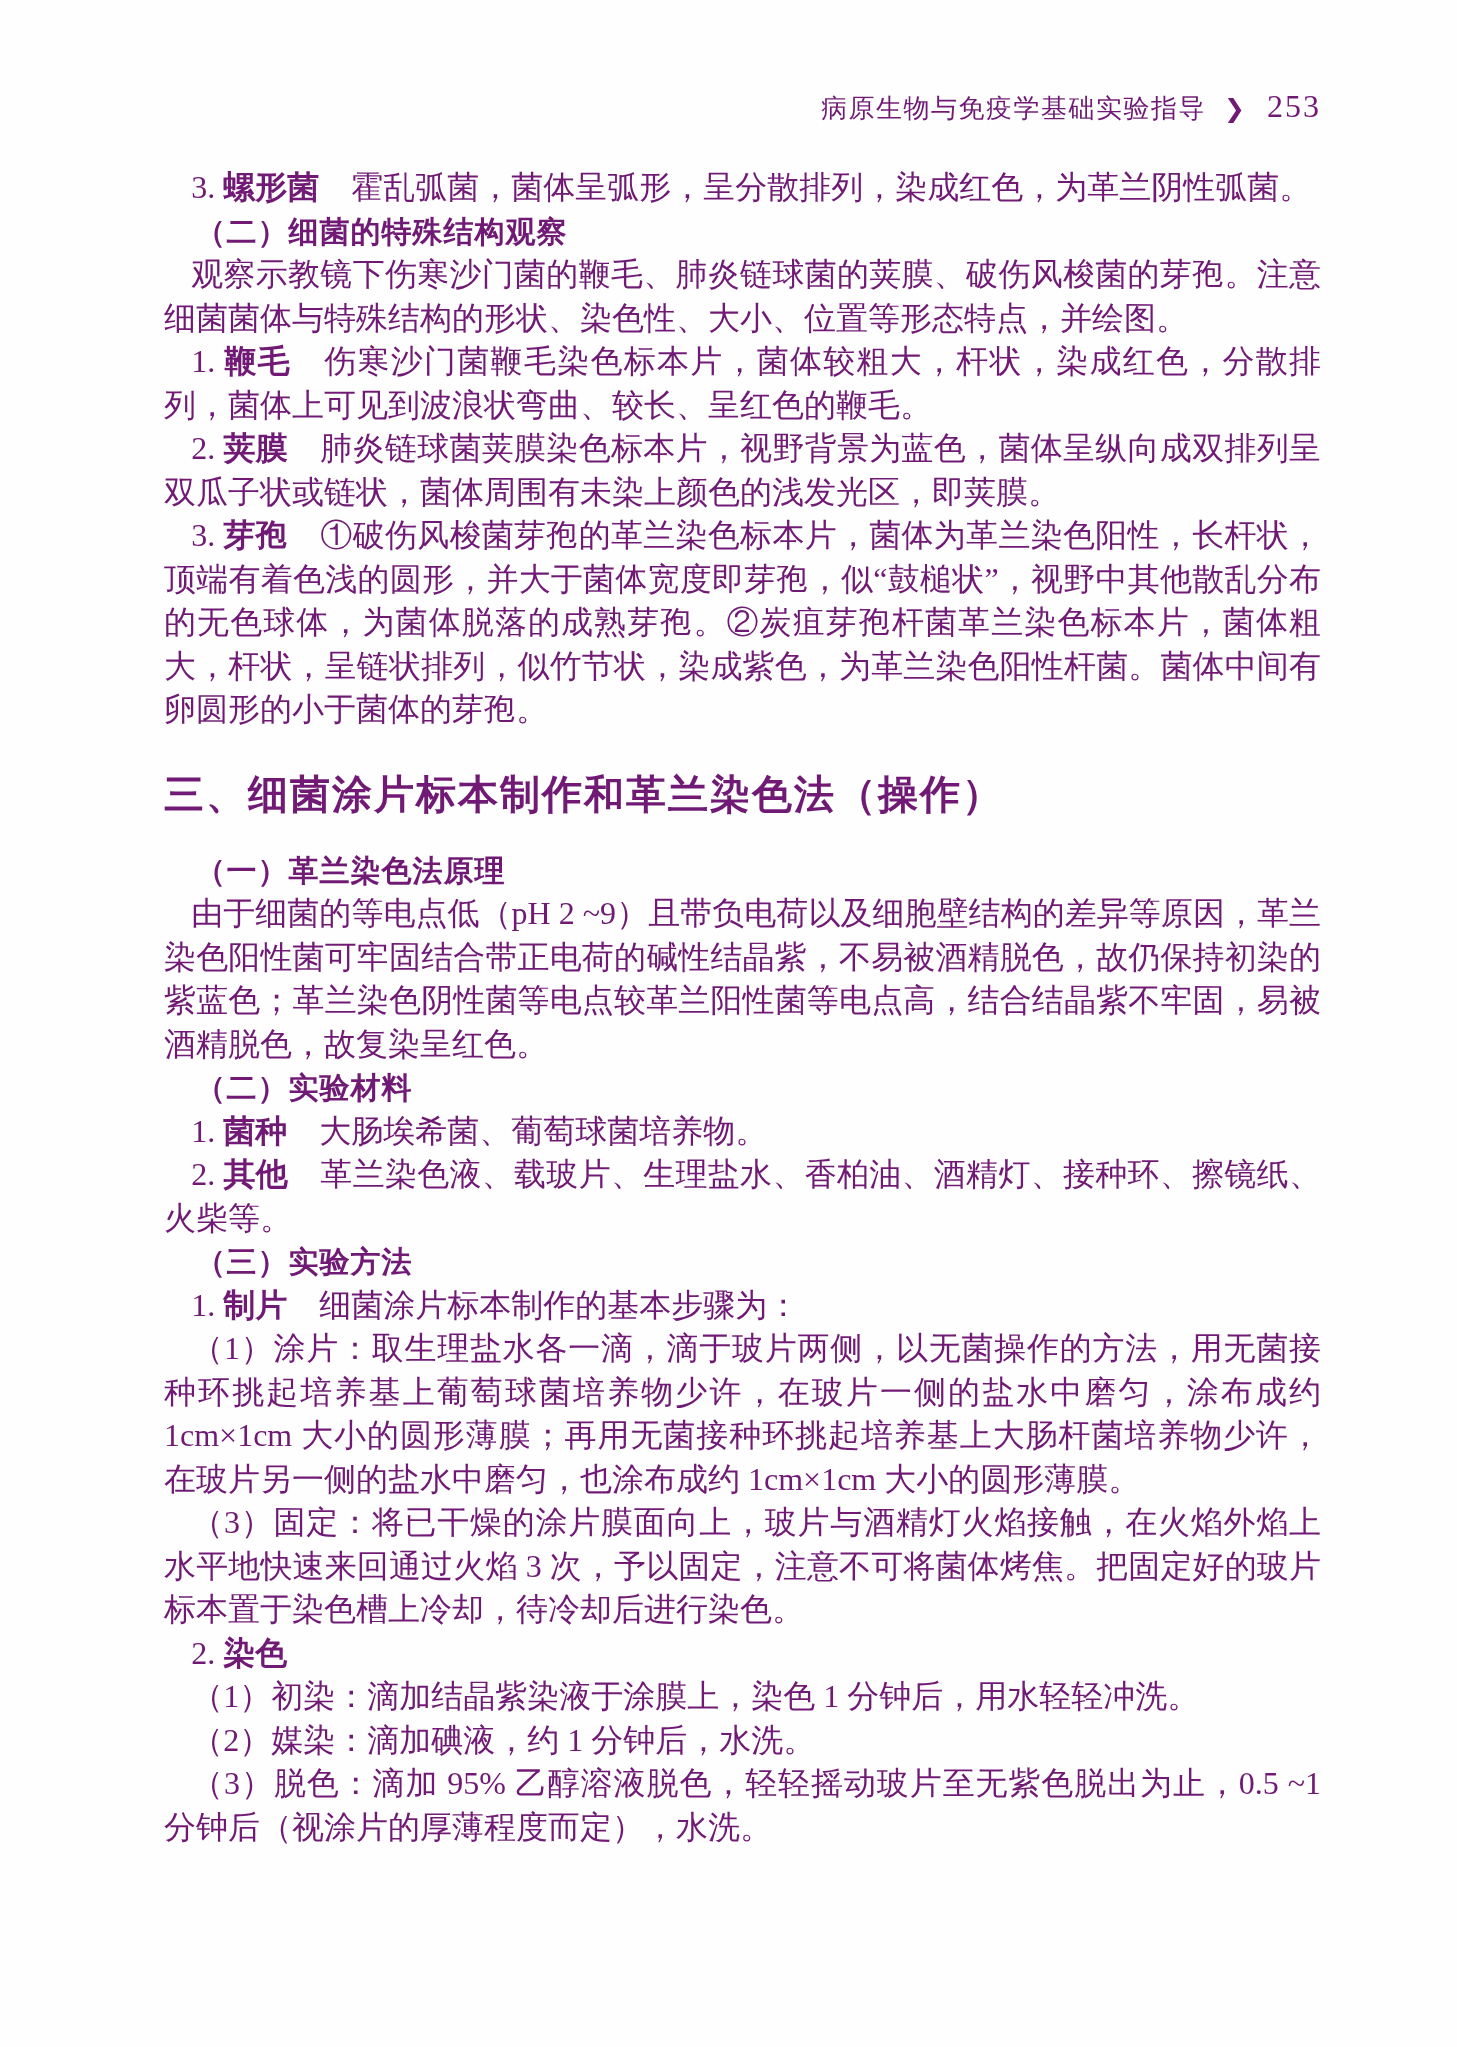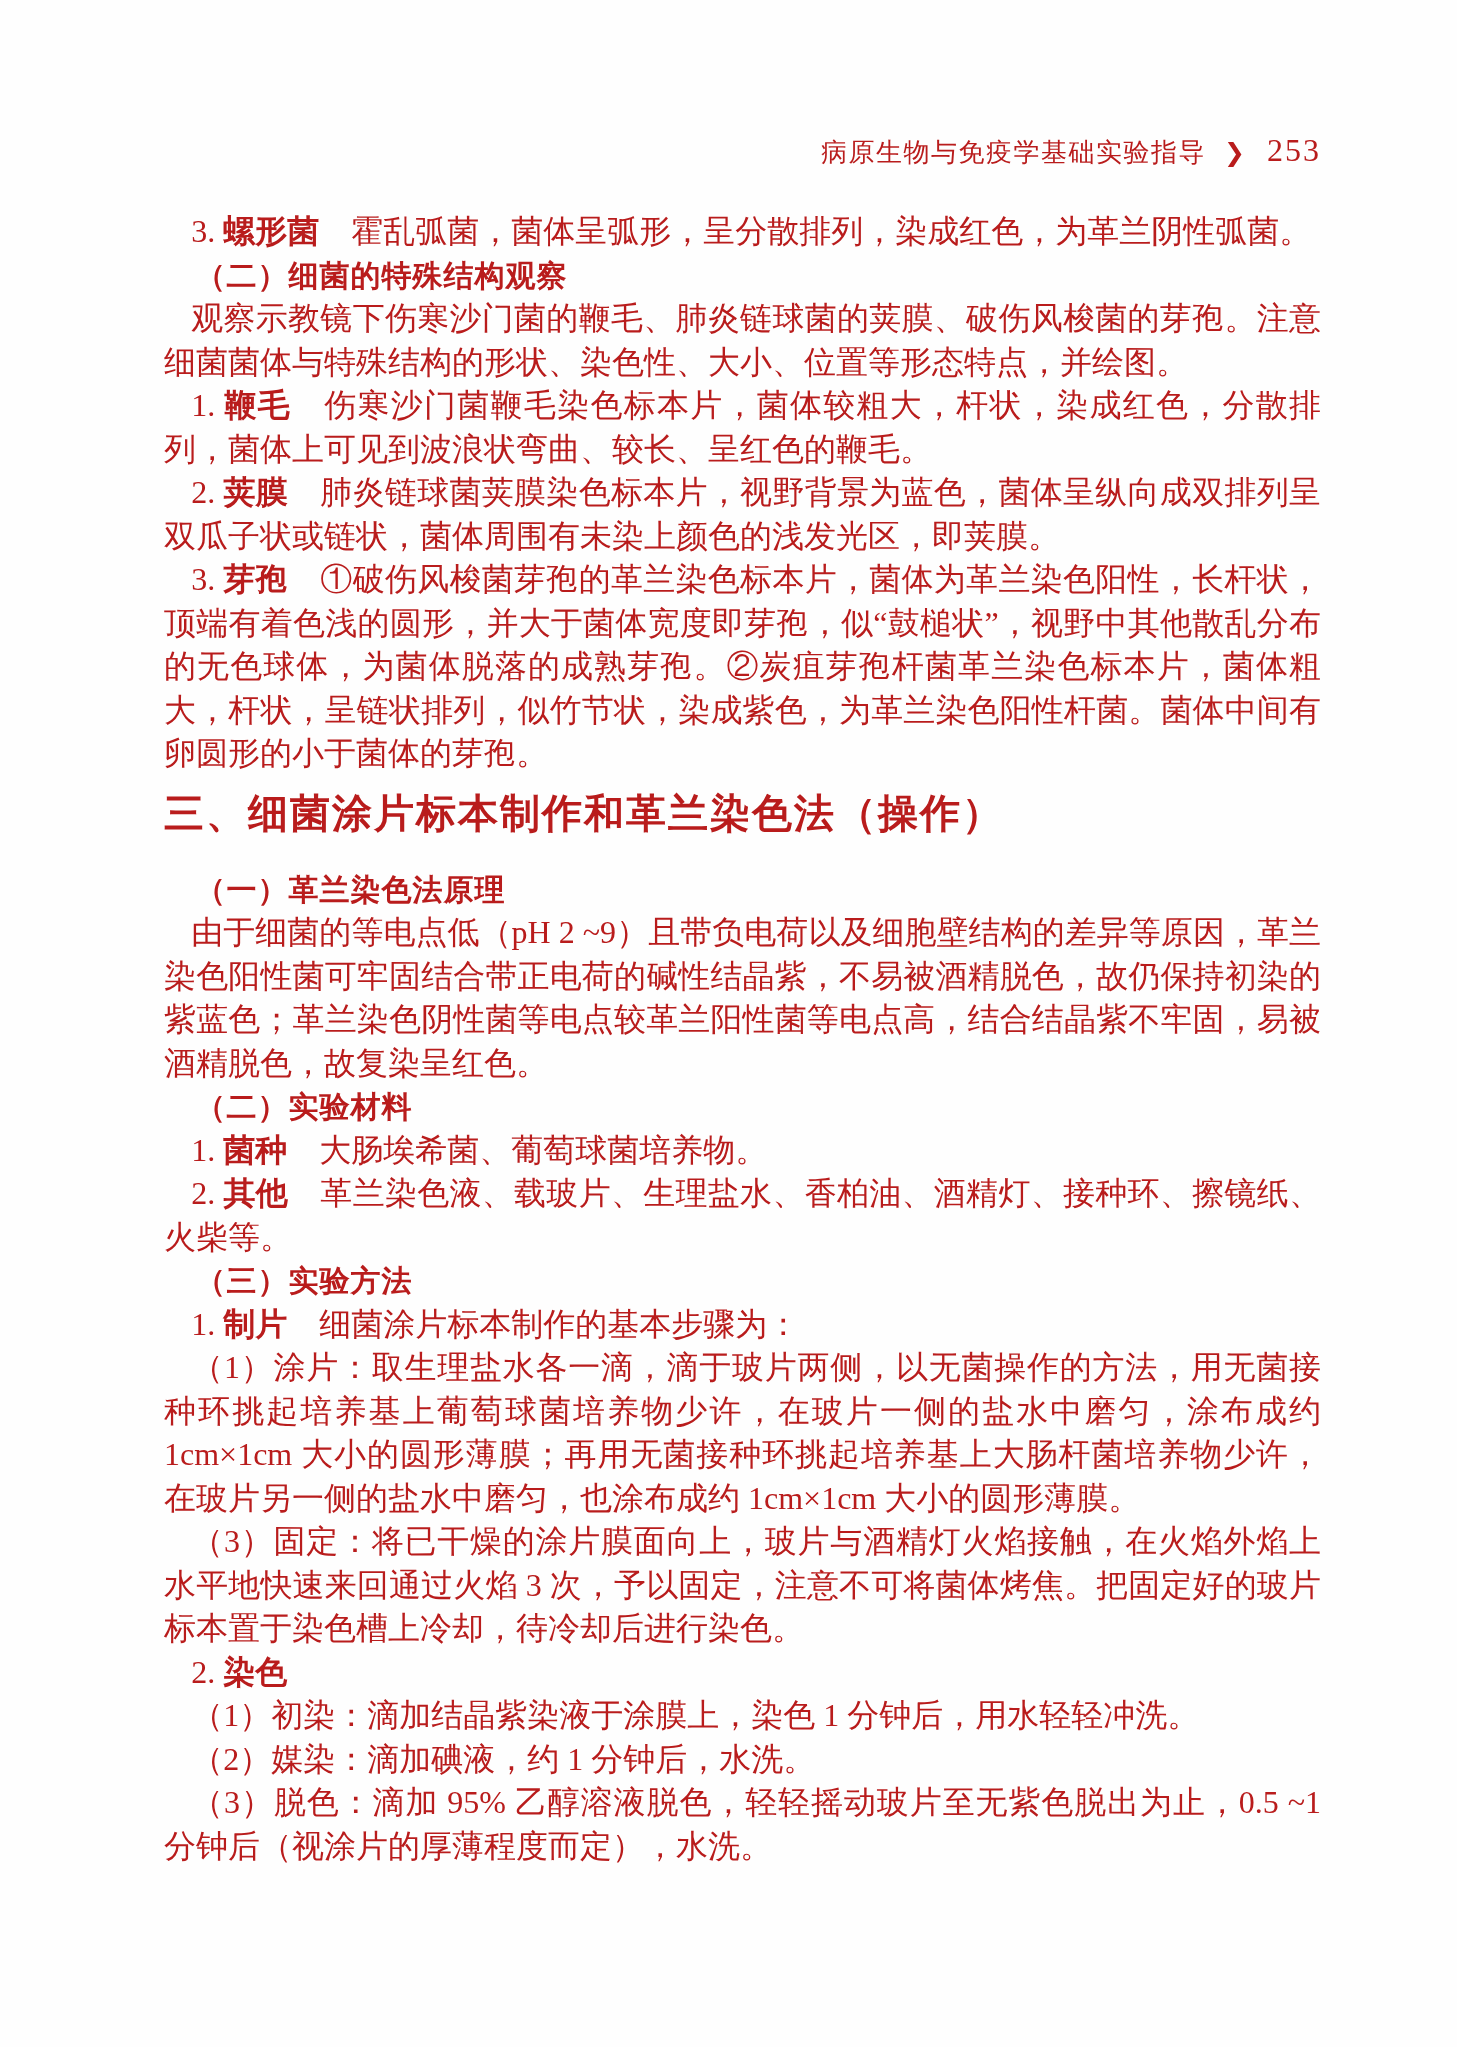--- a/index.html
+++ b/index.html
@@ -1,24 +1,24 @@
 <!DOCTYPE html>
 <html lang="zh"><head>
 <meta charset="utf-8">
 <style>
   html,body { margin:0; padding:0; background:#e8e8e8; }
   .page {
     position:relative;
     width:1457px; height:2047px;
     margin:0 auto;
     background:#fefefe;
-    color:#b91c1c;
+    color:#701a75;
     font-family:"Liberation Serif","DejaVu Serif",serif;
     box-sizing:border-box;
-    padding:104px 136px 0 164px;
+    padding:60px 136px 0 164px;
     overflow:hidden;
   }
   .header {
     display:flex;
     justify-content:flex-end;
     align-items:baseline;
     font-size:26px;
     white-space:nowrap;
   }
   .header-title { letter-spacing:1.5px; }
@@ -45,21 +45,21 @@
     font-size:30px;
     line-height:43.5px;
     text-indent:1.05em;
     letter-spacing:1px;
   }
   .h1 {
     font-family:"Liberation Sans","DejaVu Sans",sans-serif;
     font-weight:900;
     font-size:40px;
     line-height:58px;
-    margin:8px 0 26px 0;
+    margin:33px 0 26px 0;
     text-indent:0;
     letter-spacing:2px;
     text-align:left;
   }
   .term {
     font-family:Liberation Sans, sans-serif;
     font-weight:bold;
   }
 </style>
 </head>

